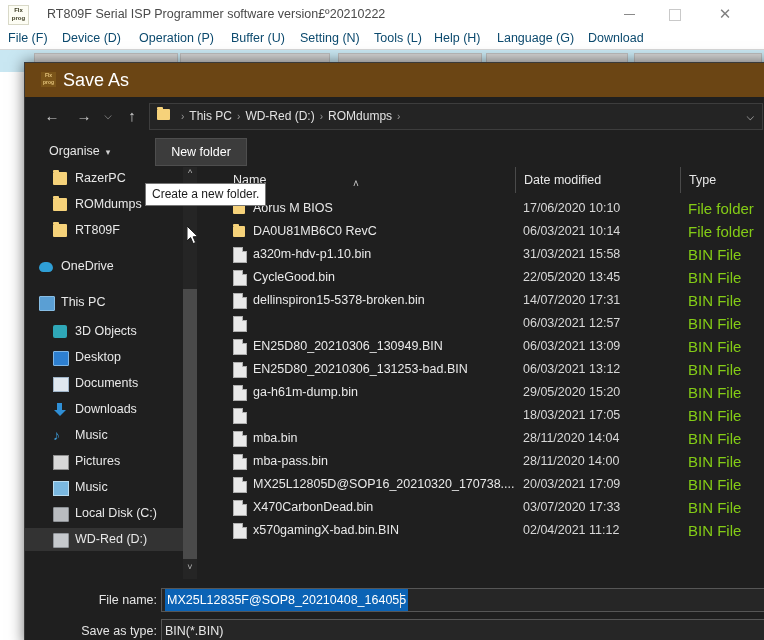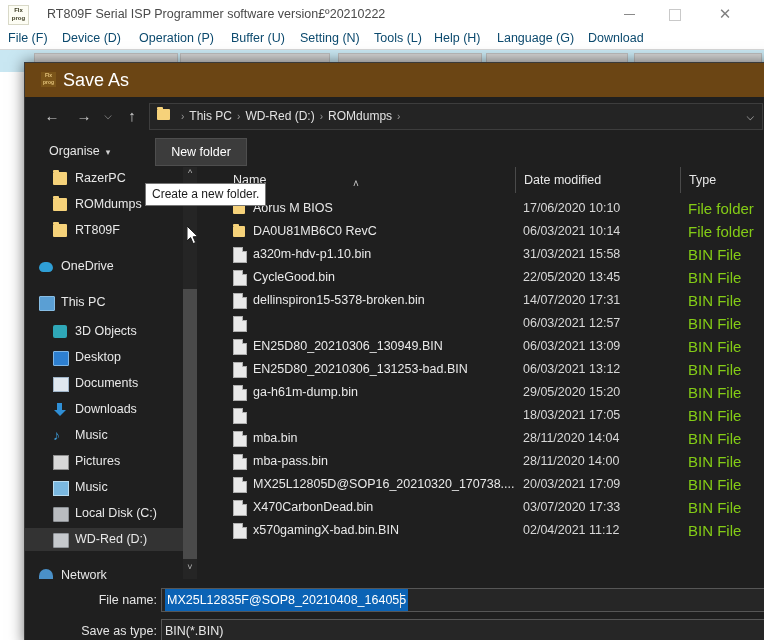--- a/index.html
+++ b/index.html
@@ -324,24 +324,20 @@
             <div class="ti-label" style="left: 50px;">Music</div>
           </div>
           <div class="tree-item" style="top: 335px;">
             <div class="ti-ico ico-disk" style="left: 28px;"></div>
             <div class="ti-label" style="left: 50px;">Local Disk (C:)</div>
           </div>
           <div class="tree-item sel" style="top: 361px;">
             <div class="ti-ico ico-disk2" style="left: 28px;"></div>
             <div class="ti-label" style="left: 50px;">WD-Red (D:)</div>
           </div>
-          <div class="tree-item" style="top: 397px;">
-            <div class="ti-ico ico-net" style="left: 14px;"></div>
-            <div class="ti-label" style="left: 36px;">Network</div>
-          </div>
         </div>
       <div class="tree-scroll"></div>
       <div class="tree-thumb"></div>
       <div class="tree-sc-up">^</div>
       <div class="tree-sc-dn">˅</div>
 
       <div class="listpane">
         <div class="colhead">
           <div class="col-title col-date">Date modified</div>
           <div class="col-title col-name">

